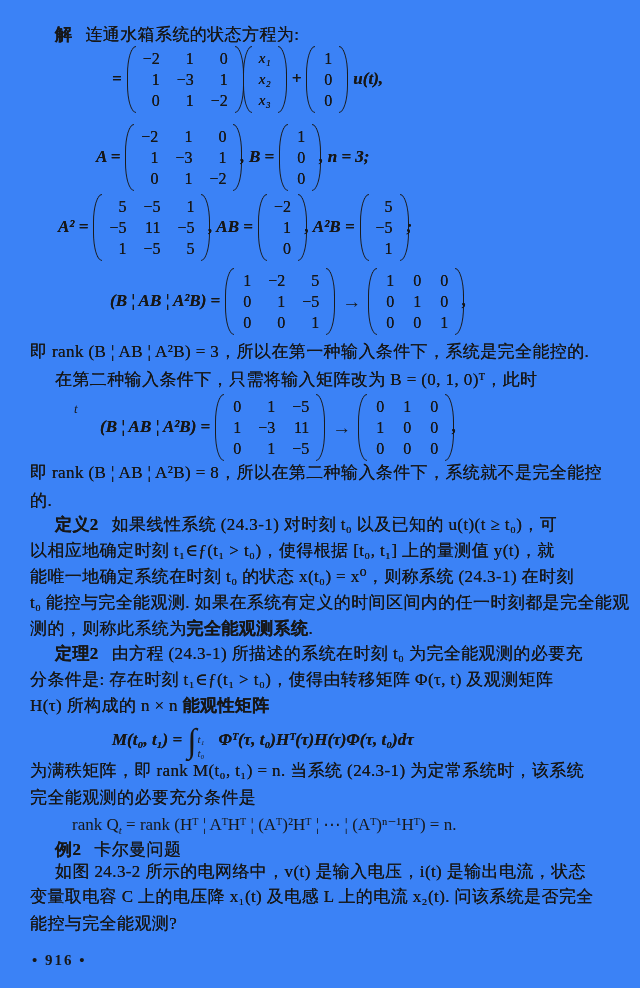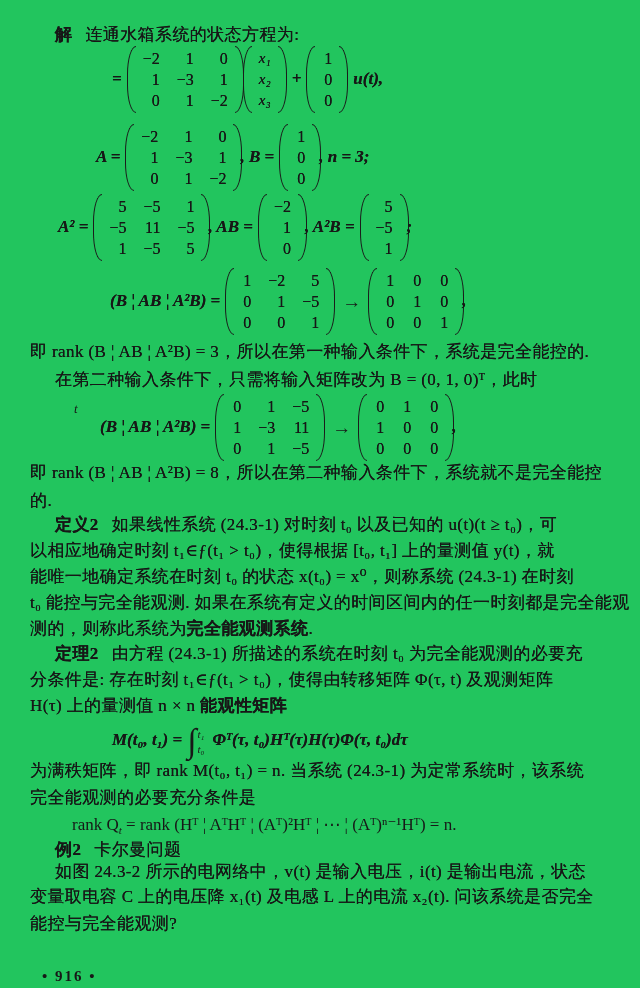--- a/index.html
+++ b/index.html
@@ -1,16 +1,16 @@
 <!DOCTYPE html>
 <html><head>
 <meta charset="utf-8">
 <style>
   html,body{margin:0;padding:0;background:#ffffff;}
-  .page{position:relative;width:640px;height:988px;background:#22c55e;color:#171717;
+  .page{position:relative;width:640px;height:988px;background:#3b82f6;color:#171717;
         font-family:"Liberation Serif","DejaVu Serif","DejaVu Sans",serif;
         font-size:17px;overflow:hidden;}
   .abs{position:absolute;white-space:nowrap;line-height:1.32;}
   .cn{letter-spacing:0.4px;text-shadow:0 0 0.4px currentColor;}
   .b{font-weight:bold;}
   .lbl{font-weight:bold;margin-right:13px;}
   .fm{font-style:italic;font-weight:bold;text-shadow:0 0 0.3px currentColor;}
   .disp{display:flex;align-items:center;gap:5px;}
   .tight{margin-left:-7px;}
   .mat{display:inline-flex;align-items:stretch;}
@@ -18,22 +18,22 @@
   .mbody{display:grid;column-gap:17px;row-gap:0;align-self:center;padding:2px 3px;}
   .mcell{justify-self:end;text-align:right;line-height:21px;font-size:16px;min-width:10px;
          text-shadow:0 0 0.3px currentColor;}
   .it .mcell{font-style:italic;font-size:15px;}
   .pl,.pr{width:8px;border:1.7px solid #1b1b1b;}
   .pl{border-right:none;border-radius:9px 0 0 9px / 28px 0 0 28px;margin-right:4px;}
   .pr{border-left:none;border-radius:0 9px 9px 0 / 0 28px 28px 0;margin-left:4px;}
   .arrow{font-size:19px;padding:0 2px;}
   .intwrap{display:inline-flex;align-items:center;}
   .bigint{font-size:34px;line-height:36px;font-style:normal;transform:translateY(1px);}
-  .ilims{display:inline-flex;flex-direction:column;justify-content:center;height:38px;
-         font-size:11px;font-style:italic;margin-left:1px;margin-right:3px;transform:translateY(2px);}
+  .ilims{display:inline-flex;flex-direction:column;justify-content:flex-end;height:38px;
+         font-size:11px;font-style:italic;margin-left:1px;margin-right:9px;transform:translateY(2px);}
   .sub{font-size:11px;vertical-align:-4px;font-style:italic;}
   .stray{font-style:italic;font-size:13px;}
   .footer{font-size:15px;font-weight:bold;letter-spacing:2px;}
 </style>
 </head>
 <body>
 
 <div class="page">
 
   <div class="abs cn" style="left:55px;top:24px;">
@@ -237,21 +237,21 @@
   <div class="abs cn" style="left:30px;top:592px;">t₀ 能控与完全能观测. 如果在系统有定义的时间区间内的任一时刻都是完全能观</div>
   <div class="abs cn" style="left:30px;top:618px;">
     <span>测的，则称此系统为</span><span class="b">完全能观测系统</span><span>.</span>
   </div>
 
   <div class="abs cn" style="left:55px;top:643px;">
     <span class="lbl">定理2</span><span>由方程 (24.3-1) 所描述的系统在时刻 t₀ 为完全能观测的必要充</span>
   </div>
   <div class="abs cn" style="left:30px;top:669px;">分条件是: 存在时刻 t₁∈ƒ(t₁ &gt; t₀)，使得由转移矩阵 Φ(τ, t) 及观测矩阵</div>
   <div class="abs cn" style="left:30px;top:695px;">
-    <span>H(τ) 上的量测值 n × n </span><span class="b">能观性矩阵</span>
+    <span>H(τ) 所构成的 n × n </span><span class="b">能观性矩阵</span>
   </div>
 
   <div class="abs disp" style="left:112px;top:721px;">
     <span class="fm">M(t₀, t₁) =</span>
     <span class="intwrap">
       <span class="bigint">∫</span>
       <span class="ilims">
         <span>t₁</span>
         <span>t₀</span>
       </span>
@@ -266,15 +266,15 @@
     <span>rank Q</span><span class="sub">t</span><span> = rank (Hᵀ ¦ AᵀHᵀ ¦ (Aᵀ)²Hᵀ ¦ ⋯ ¦ (Aᵀ)ⁿ⁻¹Hᵀ) = n.</span>
   </div>
 
   <div class="abs cn" style="left:55px;top:839px;">
     <span class="lbl">例2</span><span>卡尔曼问题</span>
   </div>
   <div class="abs cn" style="left:55px;top:861px;">如图 24.3-2 所示的电网络中，v(t) 是输入电压，i(t) 是输出电流，状态</div>
   <div class="abs cn" style="left:30px;top:886px;">变量取电容 C 上的电压降 x₁(t) 及电感 L 上的电流 x₂(t). 问该系统是否完全</div>
   <div class="abs cn" style="left:30px;top:913px;">能控与完全能观测?</div>
 
-  <div class="abs footer" style="left:42px;top:951px;margin-top:16px;">• 916 •</div>
+  <div class="abs footer" style="left:32px;top:951px;">• 916 •</div>
 
 </div>
 
 </body></html>

